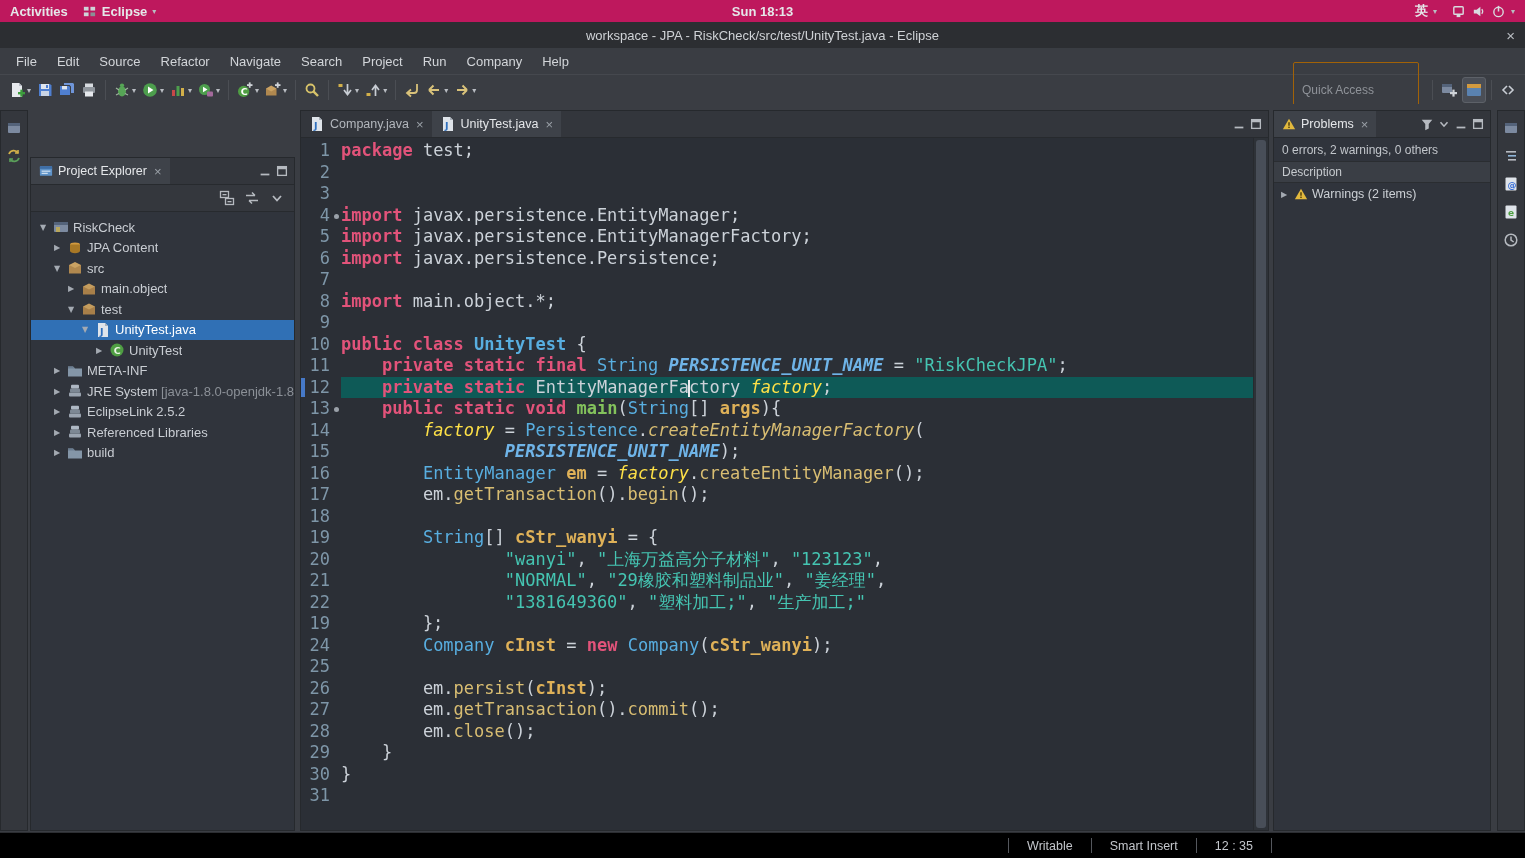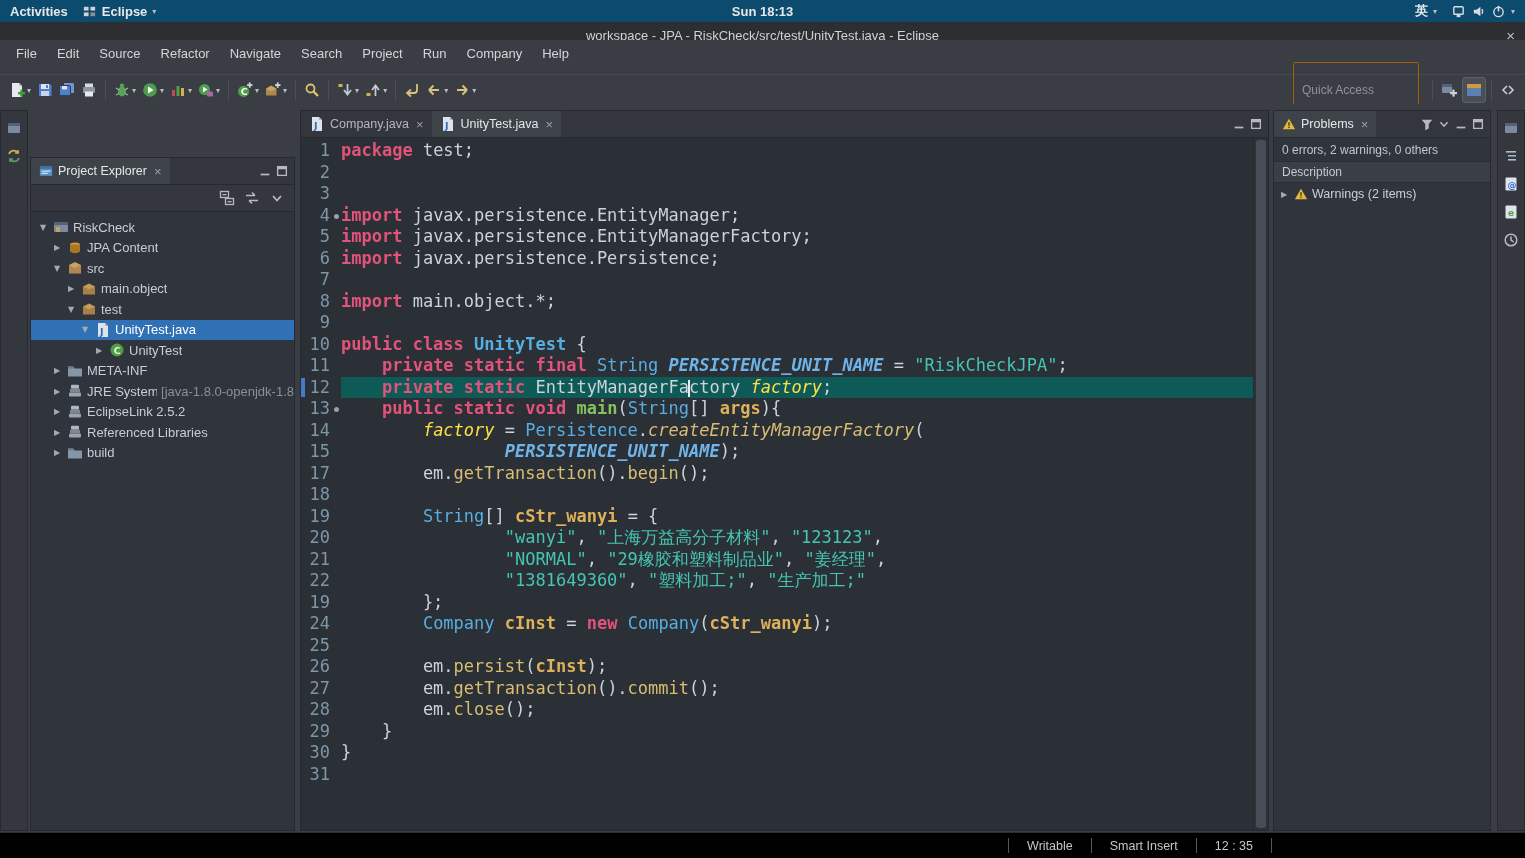--- a/index.html
+++ b/index.html
@@ -3,38 +3,38 @@
 <meta charset="utf-8">
 <style>
   html,body{margin:0;padding:0;background:#000;}
   .screen{position:relative;width:1525px;height:858px;overflow:hidden;background:#3a3d43;
           font-family:"Liberation Sans","DejaVu Sans",sans-serif;-webkit-font-smoothing:antialiased;}
   .icn{display:inline-block;width:16px;height:16px;flex:none;}
   .icn svg{width:100%;height:100%;display:block;}
   .icn.sm{width:14px;height:14px;}
 
   
-  .gnome-bar{position:absolute;left:0;top:0;right:0;height:22px;background:#0c4a6e;color:#e5e7e9;
+  .gnome-bar{position:absolute;left:0;top:0;right:0;height:22px;background:#be185d;color:#e5e7e9;
              display:flex;align-items:center;font-size:13px;font-weight:bold;}
   .gb-left{display:flex;align-items:center;gap:14px;margin-left:10px;}
   .gb-item{display:flex;align-items:center;gap:5px;height:22px;}
   .gb-center{position:absolute;left:0;right:0;text-align:center;pointer-events:none;}
   .gb-right{margin-left:auto;display:flex;align-items:center;gap:14px;margin-right:10px;}
   .chev{font-family:"DejaVu Sans",sans-serif;font-size:8px;color:#b9bdc2;}
   .gb-item .icn{width:15px;height:15px;}
 
   
   .title-bar{position:absolute;left:0;top:22px;right:0;height:26px;background:#2c2e32;
              border-bottom:1px solid #222428;display:flex;align-items:center;justify-content:center;}
   .title-text{font-size:13px;color:#cfd2d6;}
   .win-close{position:absolute;right:10px;top:0;height:26px;display:flex;align-items:center;
              color:#b9bdc2;font-size:15px;}
 
   
-  .menu-bar{position:absolute;left:0;top:40px;right:0;height:26px;background:#3a3d43;display:flex;
+  .menu-bar{position:absolute;left:0;top:48px;right:0;height:26px;background:#3a3d43;display:flex;
             align-items:center;padding-left:6px;font-size:13px;color:#d2d5d9;}
   .menu-item{padding:0 10px;height:100%;display:flex;align-items:center;}
 
   
   .toolbar{position:absolute;left:0;top:74px;right:0;height:30px;background:#3a3d43;
            border-top:1px solid #45484e;border-bottom:1px solid #2b2d31;
            display:flex;align-items:center;justify-content:space-between;padding:0 6px;}
   .tb-left,.tb-right{display:flex;align-items:center;}
   .tb-btn{height:24px;display:flex;align-items:center;padding:0 3px;border-radius:3px;}
   .dd{font-family:"DejaVu Sans",sans-serif;font-size:8px;color:#b9bdc3;margin-left:2px;}
@@ -675,20 +675,24 @@
             </div>
             <div class="code-line">
               <span class="ln">14</span>
               <span class="lc"><span class="tok-d">        </span><span class="tok-f">factory</span><span class="tok-d"> = </span><span class="tok-t">Persistence</span><span class="tok-d">.</span><span class="tok-mi">createEntityManagerFactory</span><span class="tok-d">(</span></span>
             </div>
             <div class="code-line">
               <span class="ln">15</span>
               <span class="lc"><span class="tok-d">                </span><span class="tok-sf">PERSISTENCE_UNIT_NAME</span><span class="tok-d">);</span></span>
             </div>
             <div class="code-line">
+              <span class="ln">16</span>
+              <span class="lc"><span class="tok-d">        </span><span class="tok-t">EntityManager</span><span class="tok-d"> </span><span class="tok-v">em</span><span class="tok-d"> = </span><span class="tok-f">factory</span><span class="tok-d">.</span><span class="tok-m">createEntityManager</span><span class="tok-d">();</span></span>
+            </div>
+            <div class="code-line">
               <span class="ln">17</span>
               <span class="lc"><span class="tok-d">        em.</span><span class="tok-m">getTransaction</span><span class="tok-d">().</span><span class="tok-m">begin</span><span class="tok-d">();</span></span>
             </div>
             <div class="code-line">
               <span class="ln">18</span>
               <span class="lc"></span>
             </div>
             <div class="code-line">
               <span class="ln">19</span>
               <span class="lc"><span class="tok-d">        </span><span class="tok-t">String</span><span class="tok-d">[] </span><span class="tok-v">cStr_wanyi</span><span class="tok-d"> = {</span></span>

